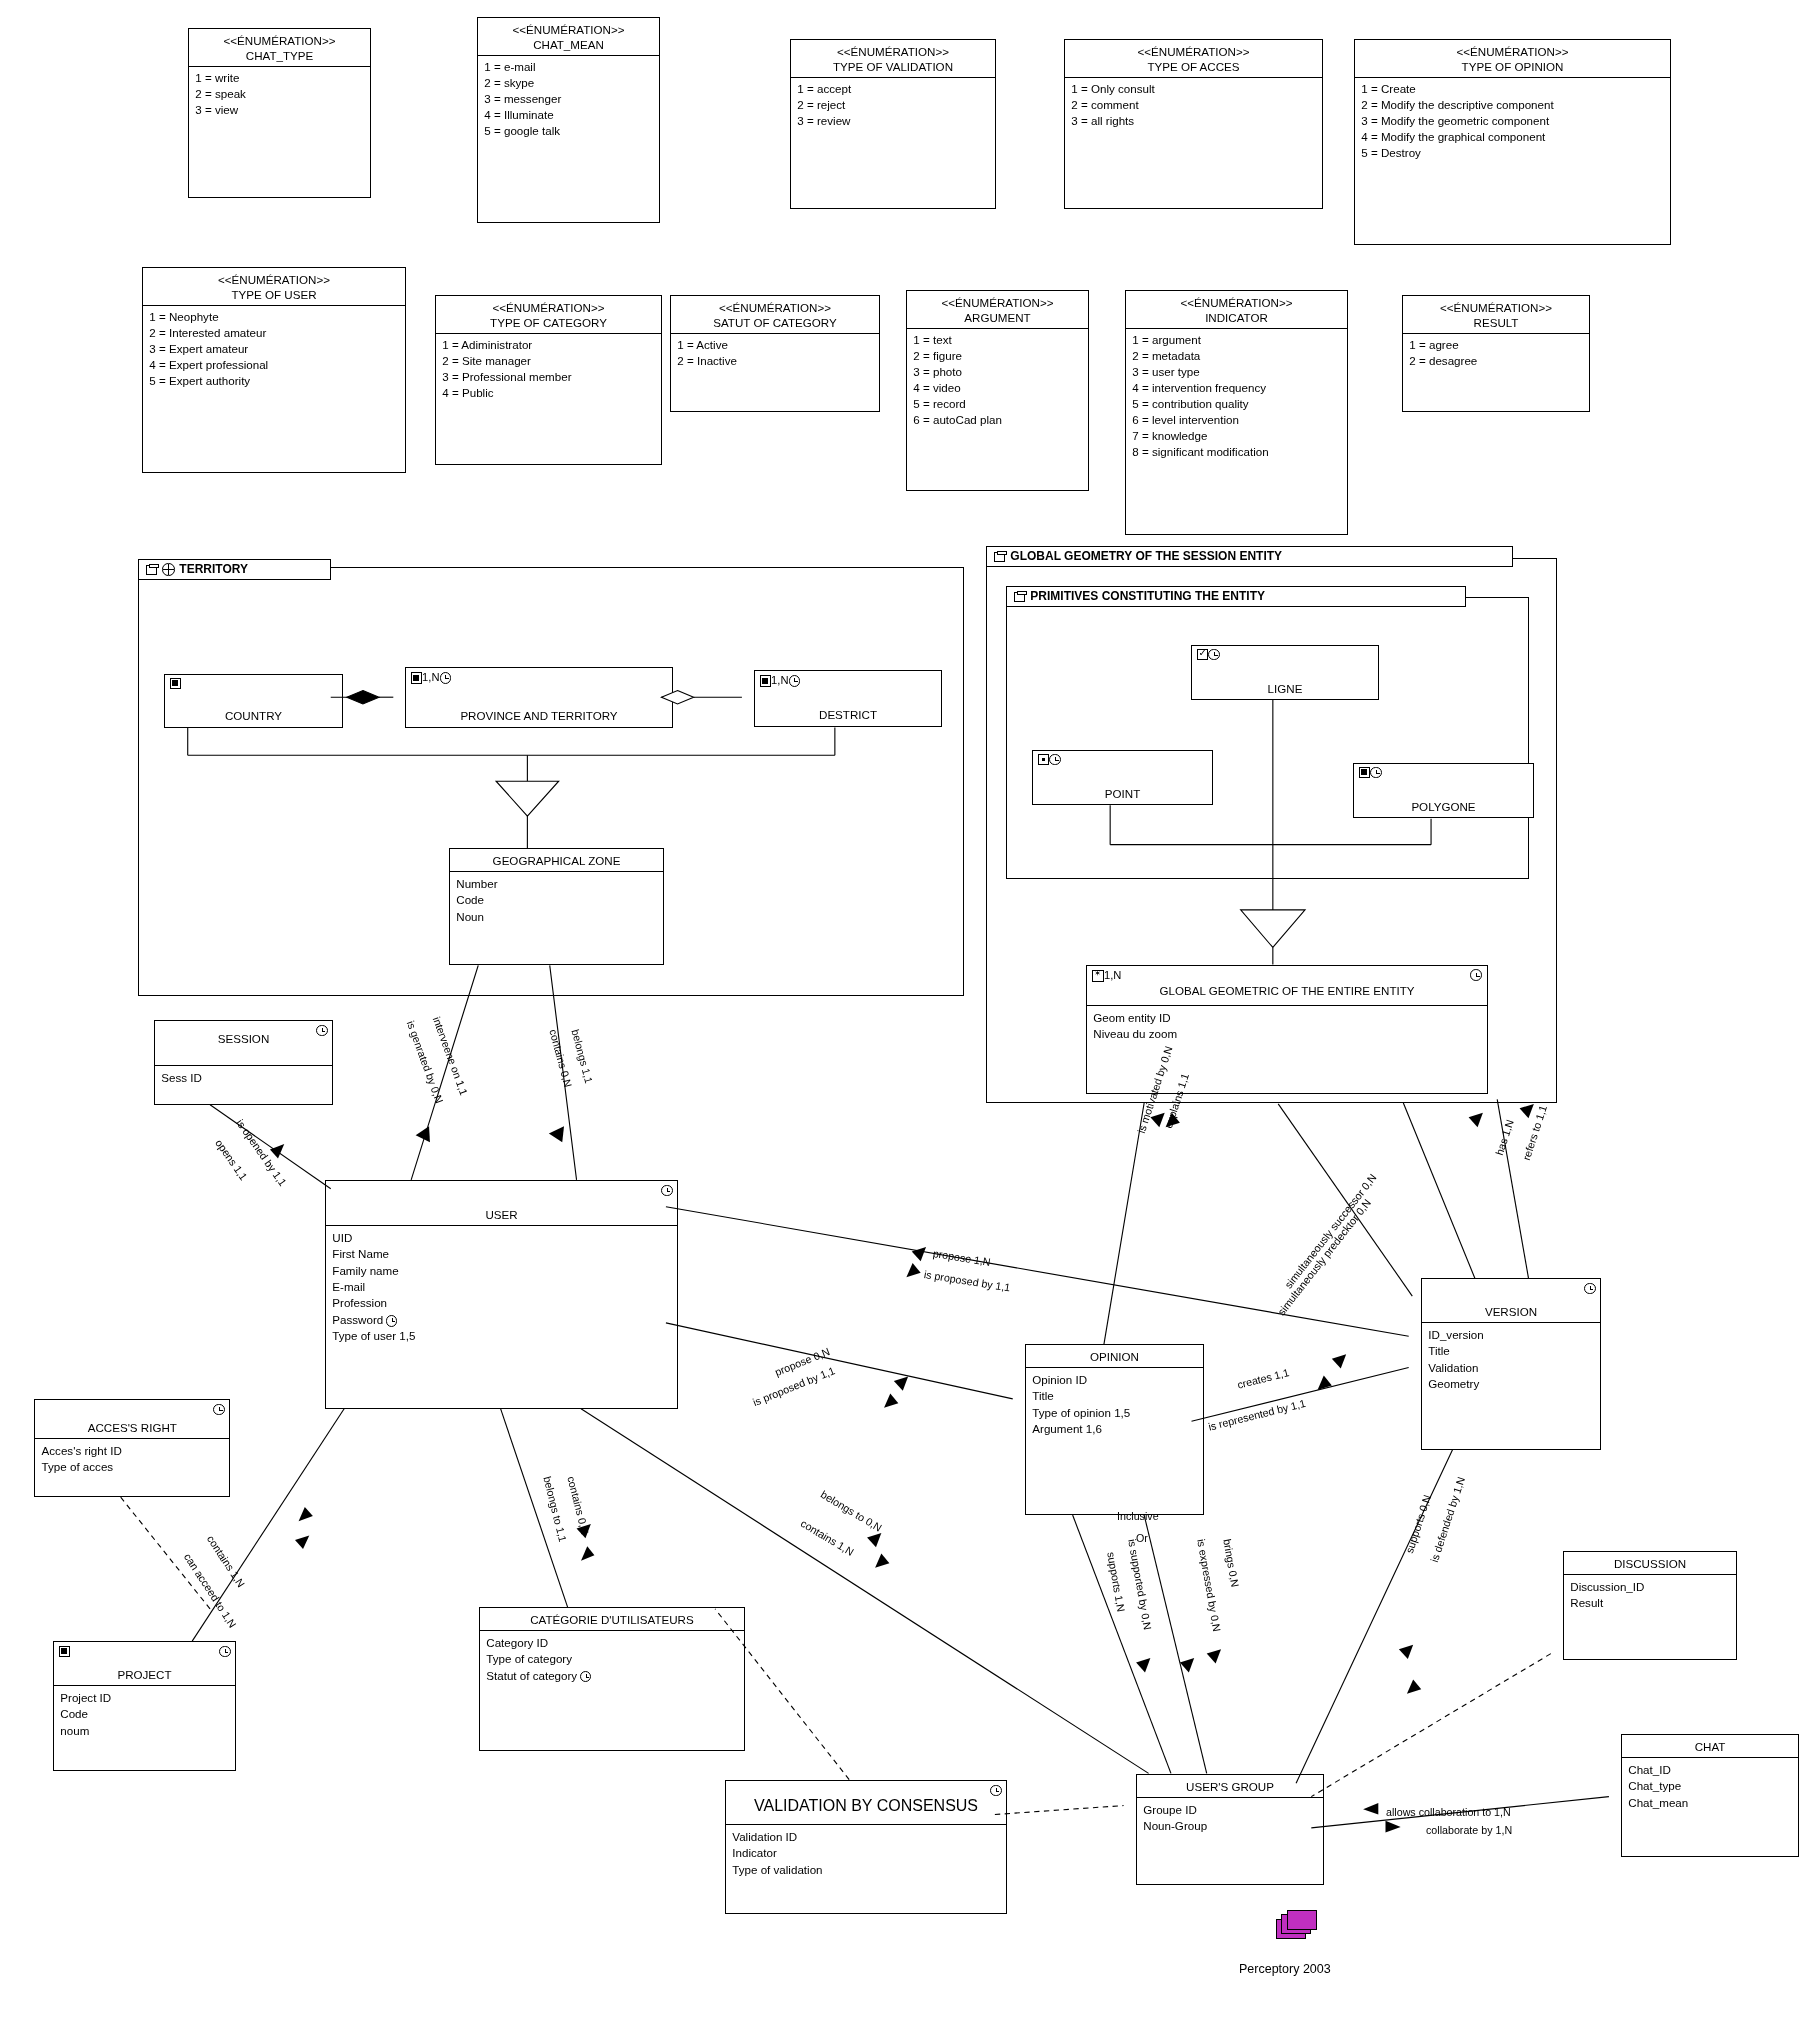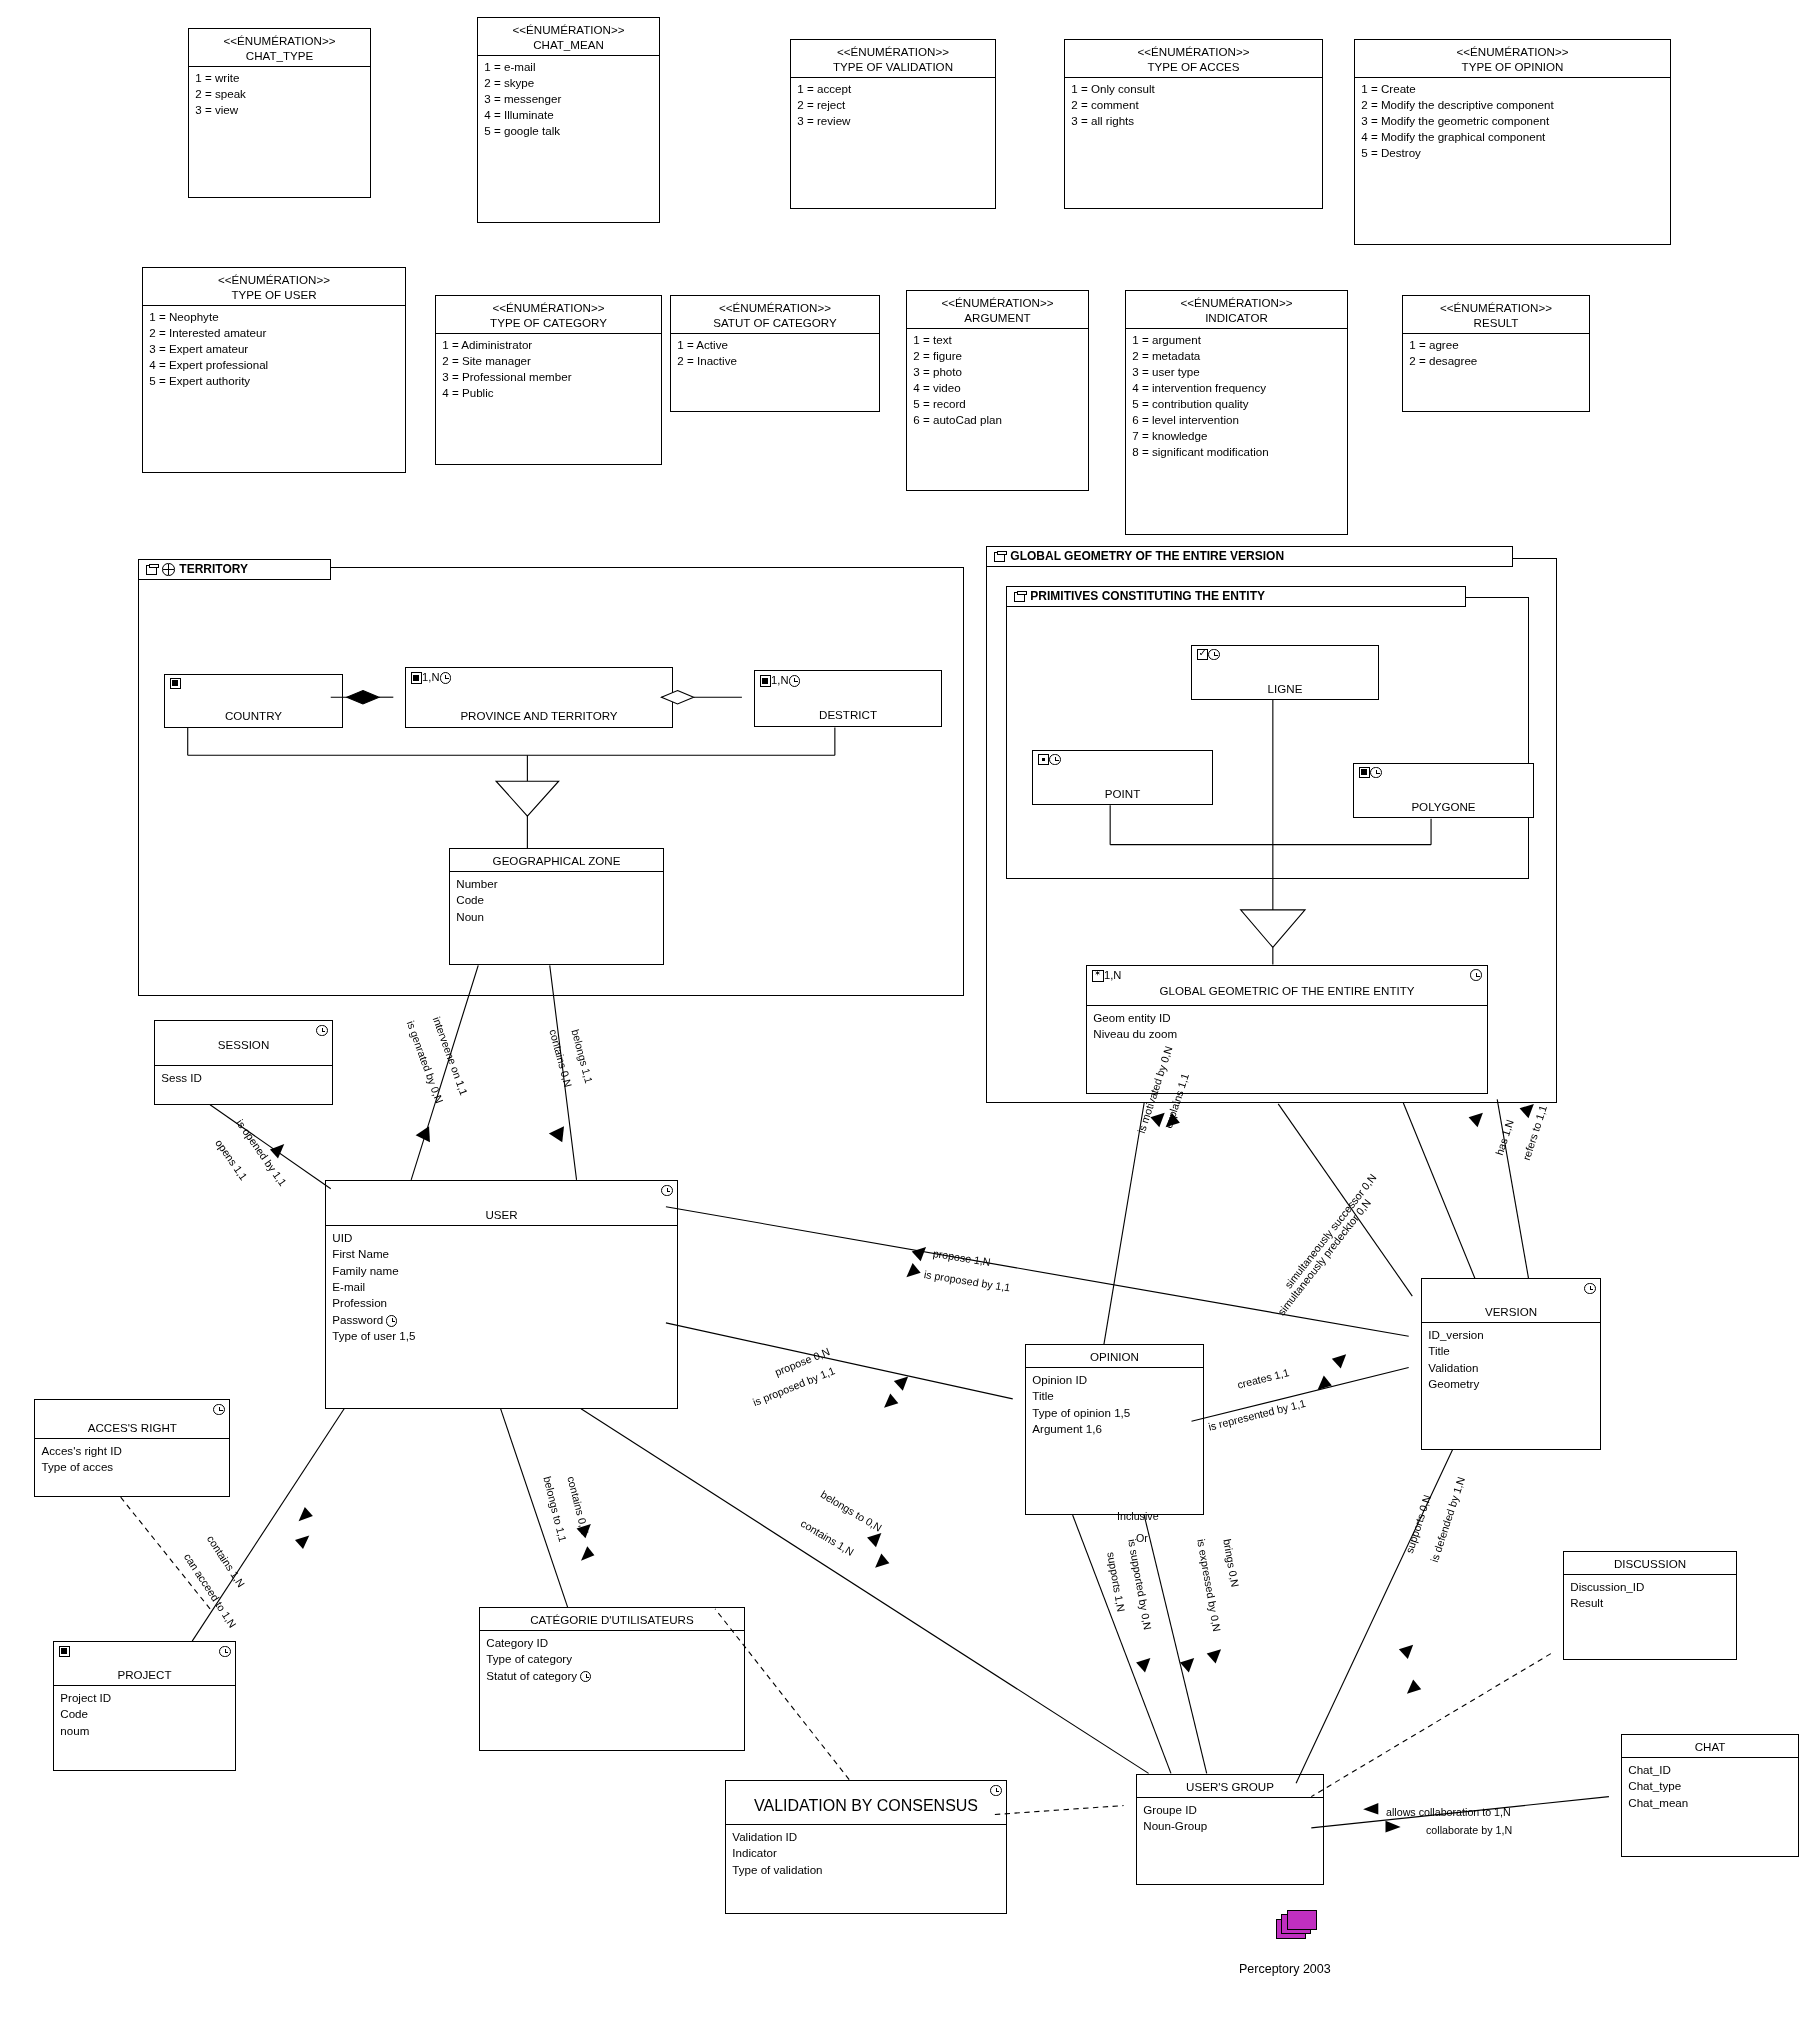--- a/index.html
+++ b/index.html
@@ -218,21 +218,21 @@
     <div class="attrs">
       <div>Number</div>
       <div>Code</div>
       <div>Noun</div>
     </div>
   </div>
 
   <div class="pkg" style="left:986px;top:558px;width:571px;height:545px;"></div>
   <div class="pkgtab" style="left:986px;top:546px;width:527px;">
     <span class="cube"></span>
-    <b>GLOBAL GEOMETRY OF THE ENTIRE VERSION</b>
+    <b>GLOBAL GEOMETRY OF THE SESSION ENTITY</b>
   </div>
 
   <div class="pkg" style="left:1006px;top:597px;width:523px;height:282px;"></div>
   <div class="pkgtab" style="left:1006px;top:586px;width:460px;">
     <span class="cube"></span>
     <b>PRIMITIVES CONSTITUTING THE ENTITY</b>
   </div>
 
   <div class="ent" style="left:1179px;top:645px;width:188px;height:55px;">
     <div class="cell-hdr" style="left:4.5px;top:2.7px;"><span class="ic check"></span><span class="clock"></span></div>
@@ -257,21 +257,21 @@
     <div style="text-align:center;font-size:11.6px;border-bottom:0.9px solid #000;padding-bottom:8px;">GLOBAL GEOMETRIC OF THE ENTIRE ENTITY</div>
     <div class="attrs">
       <div>Geom entity ID</div>
       <div>Niveau du zoom</div>
     </div>
   </div>
 
   <div class="ent" style="left:142px;top:1020px;width:179px;height:85px;">
     <div style="position:relative;height:44px;border-bottom:0.9px solid #000;">
       <span class="clock" style="position:absolute;right:4.5px;top:3.6px;"></span>
-      <div style="position:absolute;left:0;bottom:14px;width:100%;text-align:center;font-size:11.6px;">SESSION</div>
+      <div style="position:absolute;left:0;bottom:20px;width:100%;text-align:center;font-size:11.6px;">SESSION</div>
     </div>
     <div class="attrs">
       <div>Sess ID</div>
     </div>
   </div>
 
   <div class="ent" style="left:313px;top:1180px;width:353px;height:229px;">
     <div style="position:relative;height:44px;border-bottom:0.9px solid #000;">
       <span class="clock" style="position:absolute;right:4.5px;top:3.6px;"></span>
       <div style="position:absolute;left:0;bottom:4.5px;width:100%;text-align:center;font-size:11.6px;">USER</div>

